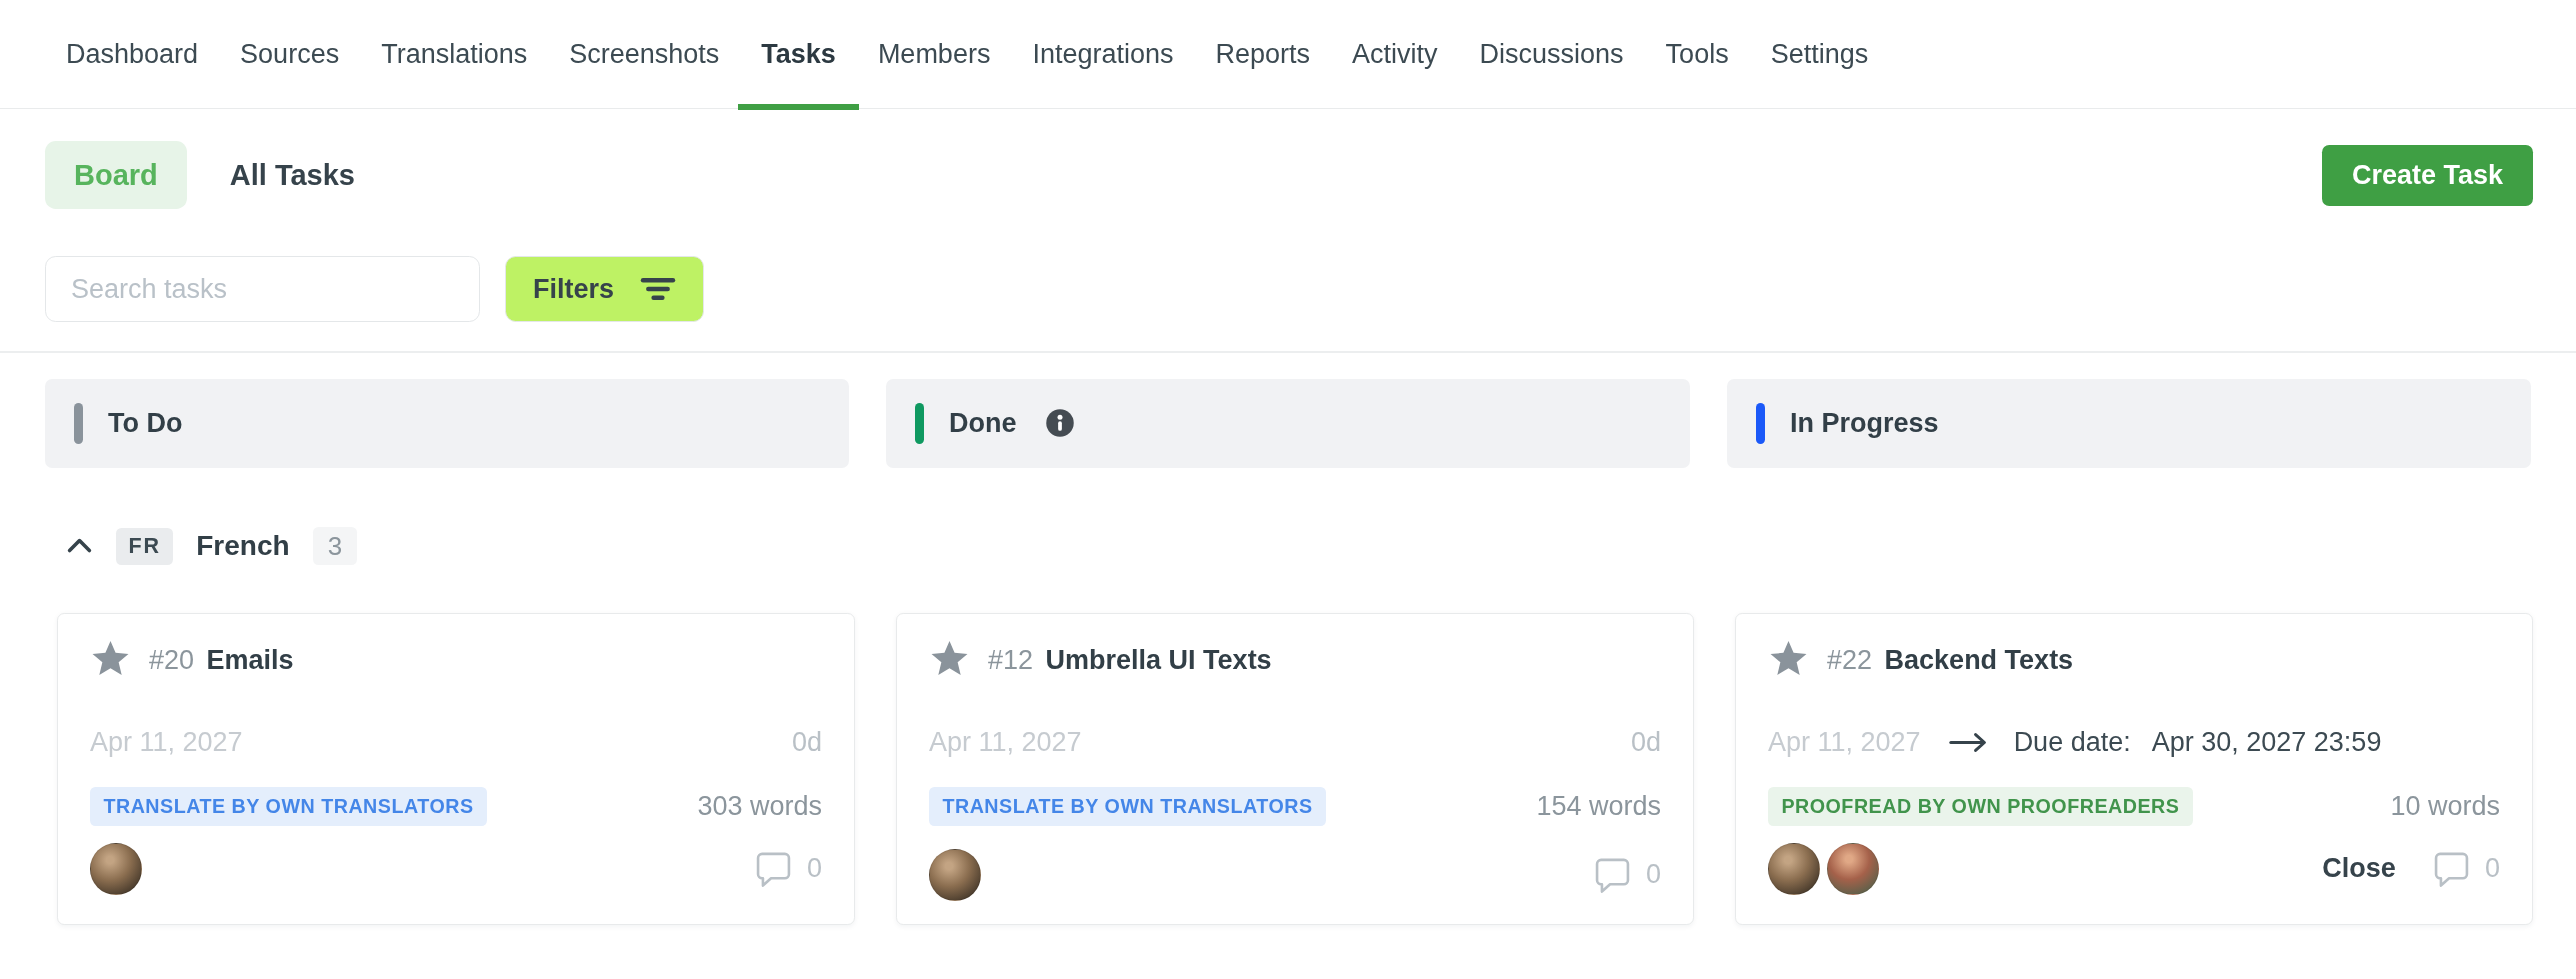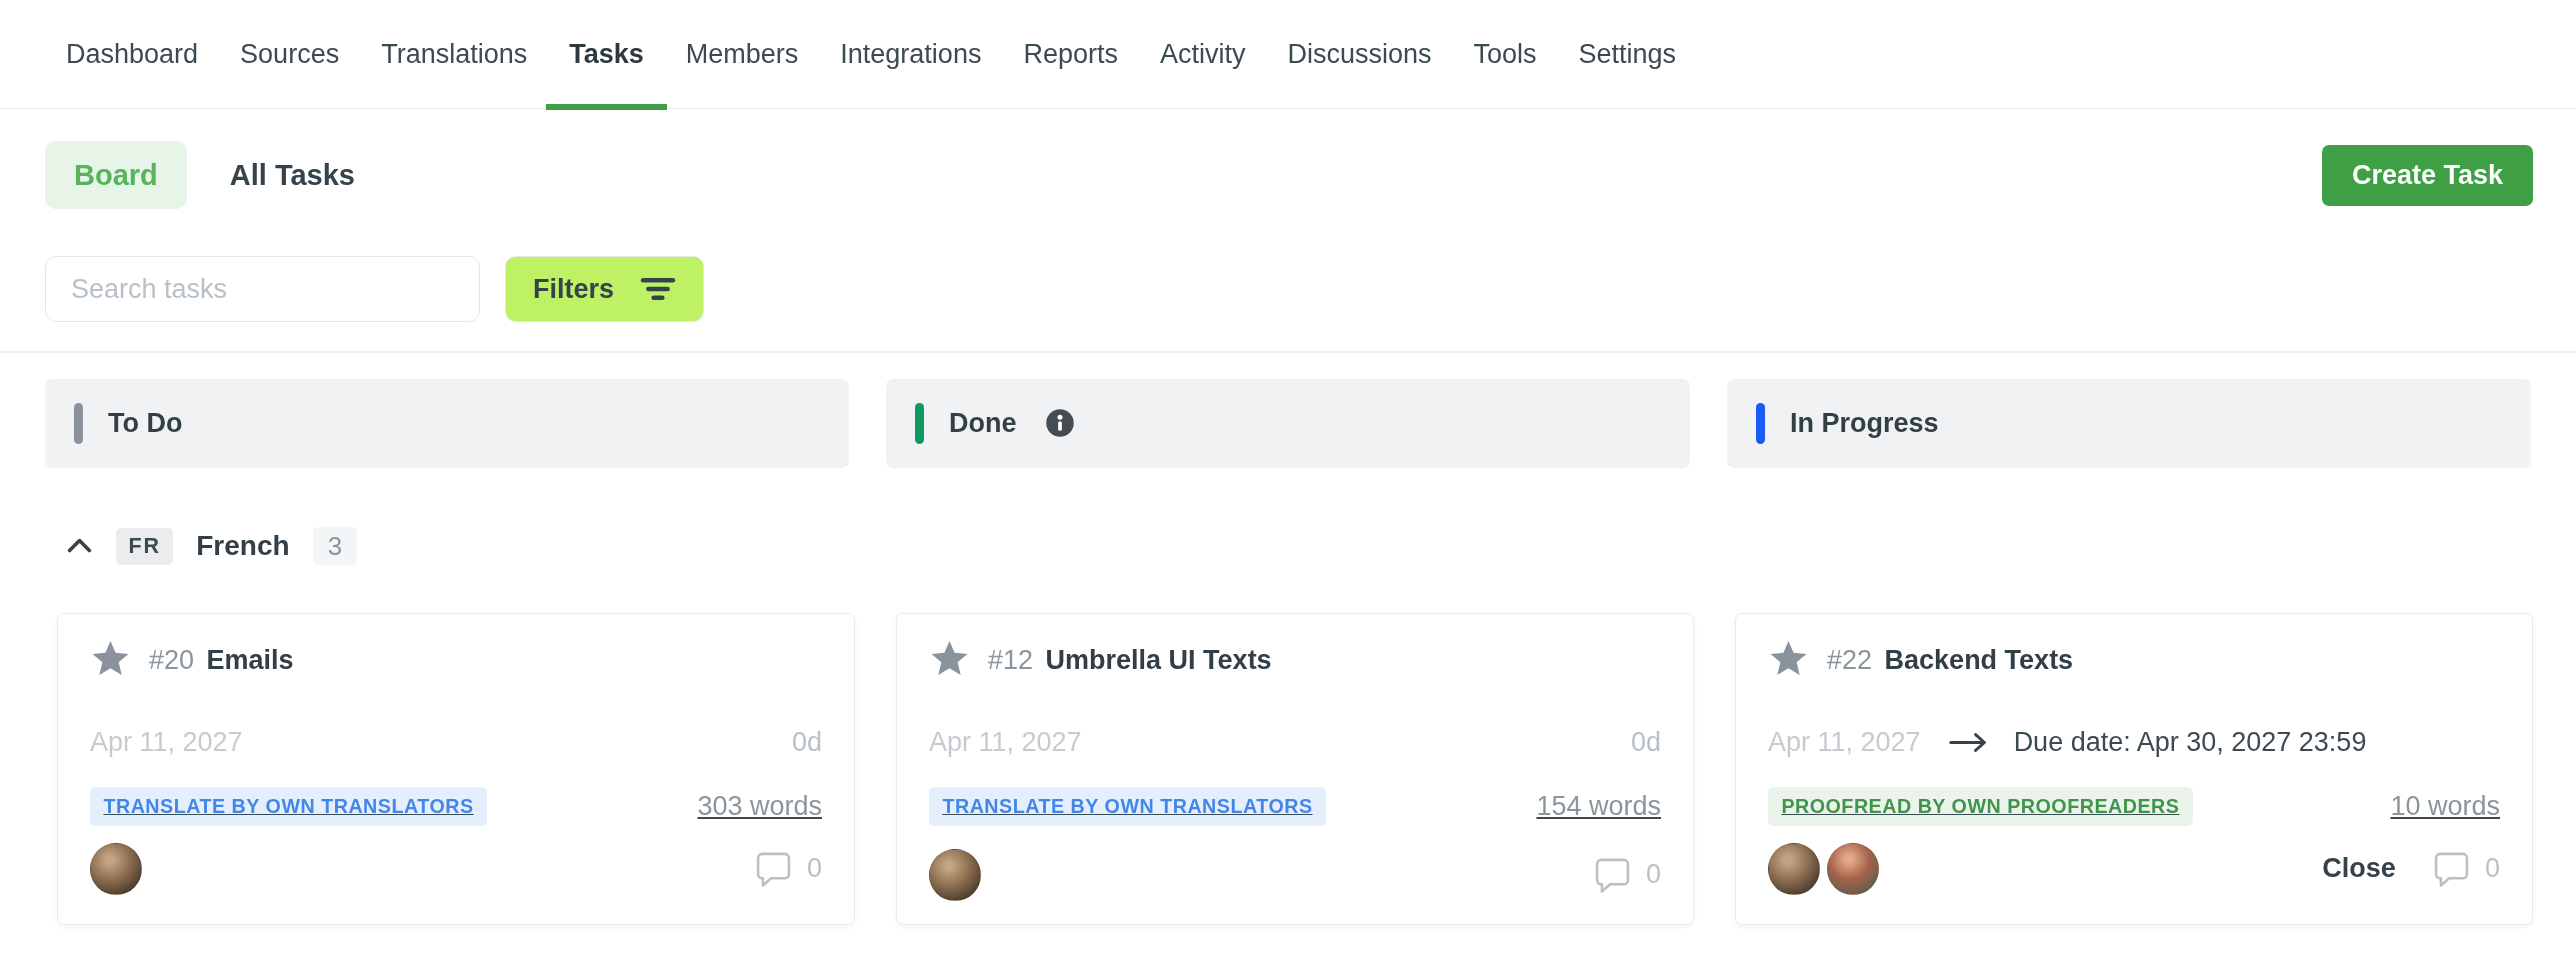--- a/index.html
+++ b/index.html
@@ -94,23 +94,23 @@
     display: flex; flex-direction: column;
     box-shadow: 0 1.8px 5.4px rgba(25,39,52,0.05);
   }
   .card-title-row { display: flex; align-items: center; }
   .star-btn { background: none; border: none; padding: 0; display: flex; cursor: pointer; margin-right: 18px; }
   .card-id { font-size: 27px; color: #8b959c; margin-right: 12.5px; }
   .card-title { font-size: 27px; font-weight: 700; color: #323f47; }
   .card-date-row { margin-top: 47px; display: flex; align-items: center; font-size: 27px; color: #c6cbd0; }
   .duration { margin-left: auto; color: #b9c0c6; }
   .due-arrow { margin: 0 25px 0 27px; display: flex; }
-  .due-label { color: #3c4a52; margin-right: 6px; }
+  .due-label { color: #3c4a52; margin-right: 21px; }
   .due-value { color: #3c4a52; }
-  .card-badge-row { margin-top: 29px; display: flex; align-items: center; text-decoration: underline; }
+  .card-badge-row { margin-top: 29px; display: flex; align-items: center; }
   .status-badge {
     font-size: 19.7px; font-weight: 700; letter-spacing: 0.5px;
     padding: 8px 13.4px; border-radius: 5.4px; white-space: nowrap;
   }
   .badge-blue  { background: #e4eefc; color: #4486e8; }
   .badge-green { background: #eaf4eb; color: #41944c; }
   .words { margin-left: auto; font-size: 27px; color: #8b959c; }
   .progress-track { margin-top: 23px; height: 9px; border-radius: 4.5px; background: #e9ebee; overflow: hidden; }
   .progress-fill { height: 100%; background: #a6c8f6; border-radius: 4.5px; width: 0; }
   .card-footer { margin-top: auto; display: flex; align-items: center; }
@@ -123,20 +123,21 @@
   .comments { display: flex; align-items: center; gap: 14.3px; cursor: pointer; }
   .comment-count { font-size: 27px; color: #b9c0c6; }
 </style>
 </head>
 <body>
 
 <nav class="topnav">
   <a class="nav-item">Dashboard</a>
   <a class="nav-item">Sources</a>
   <a class="nav-item">Translations</a>
+  <a class="nav-item">Screenshots</a>
   <a class="nav-item active">Tasks</a>
   <a class="nav-item">Members</a>
   <a class="nav-item">Integrations</a>
   <a class="nav-item">Reports</a>
   <a class="nav-item">Activity</a>
   <a class="nav-item">Discussions</a>
   <a class="nav-item">Tools</a>
   <a class="nav-item">Settings</a>
 </nav>
 

